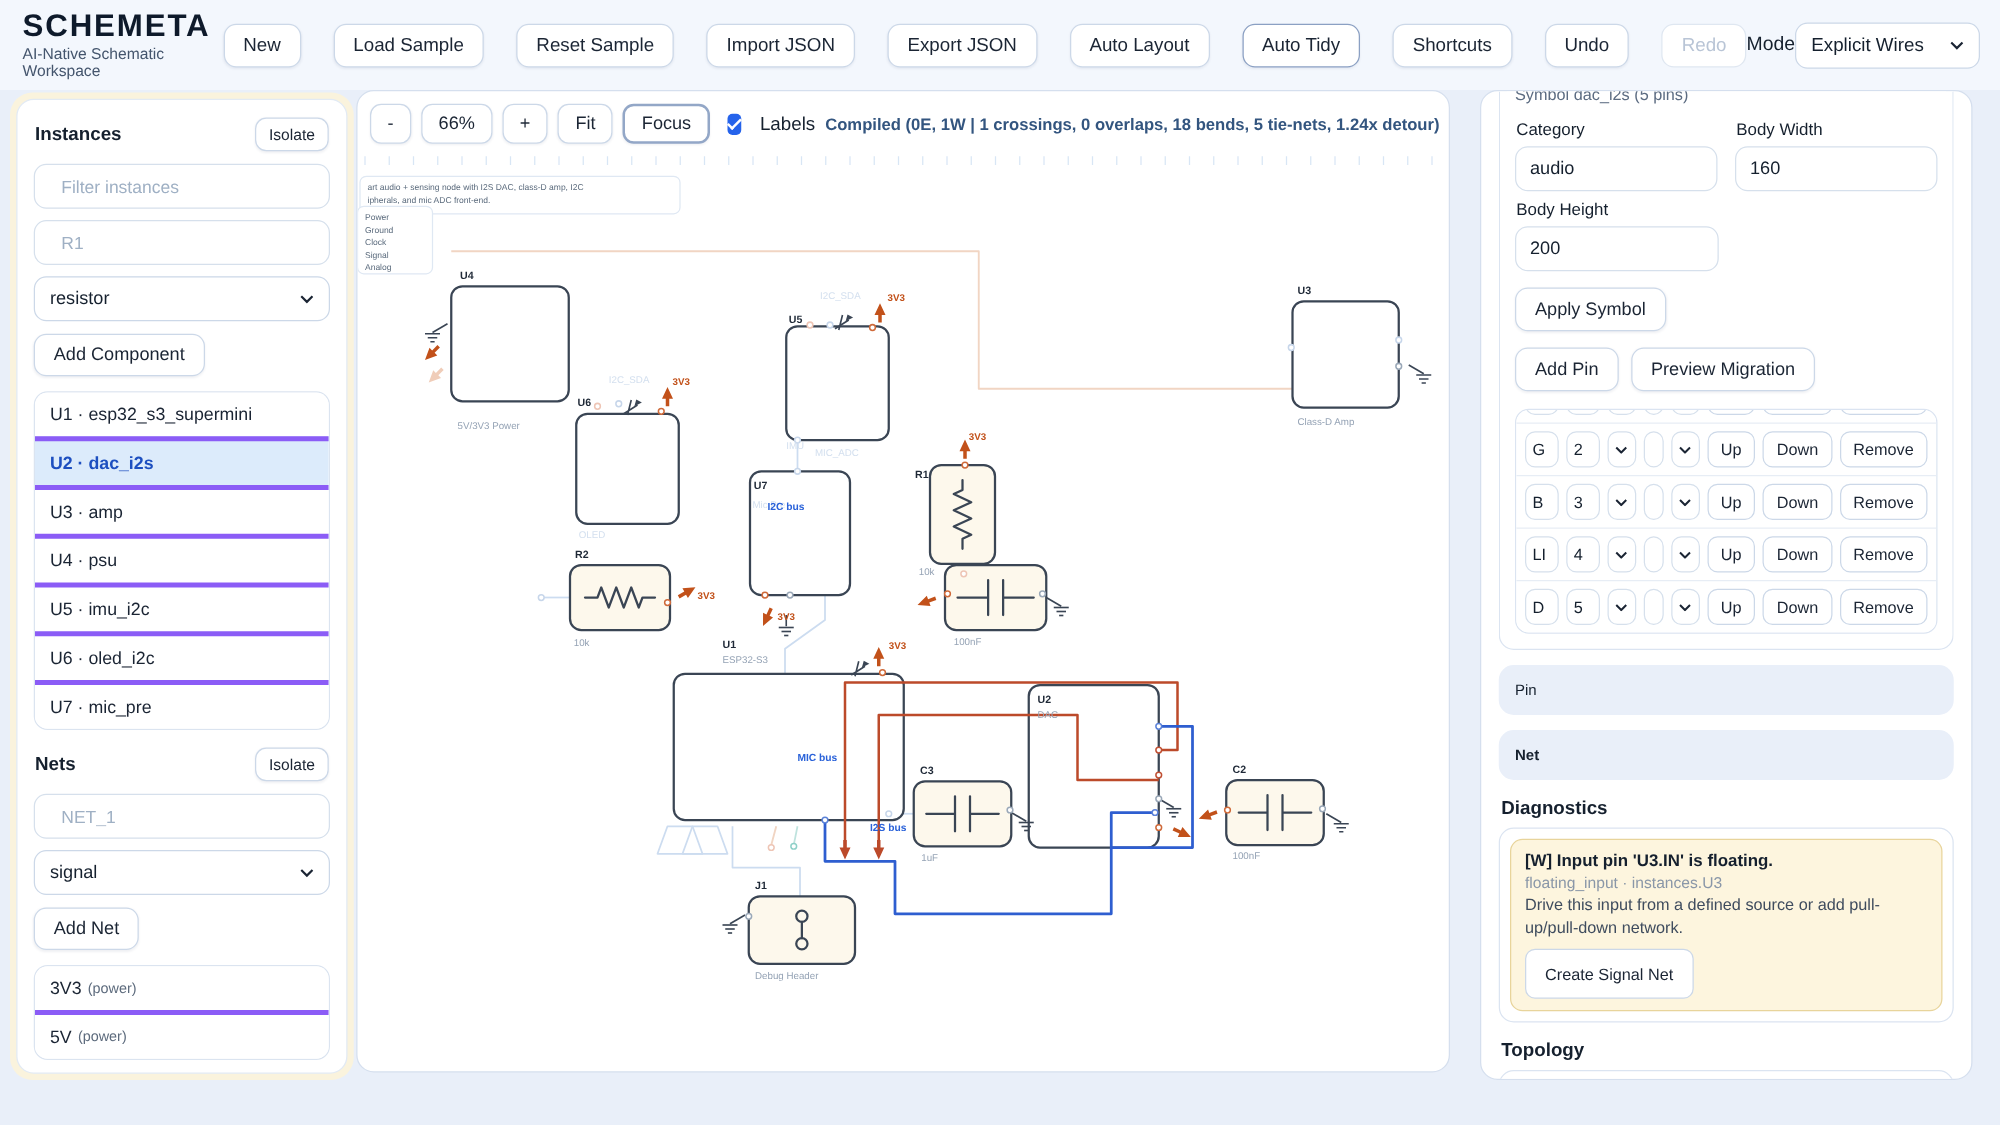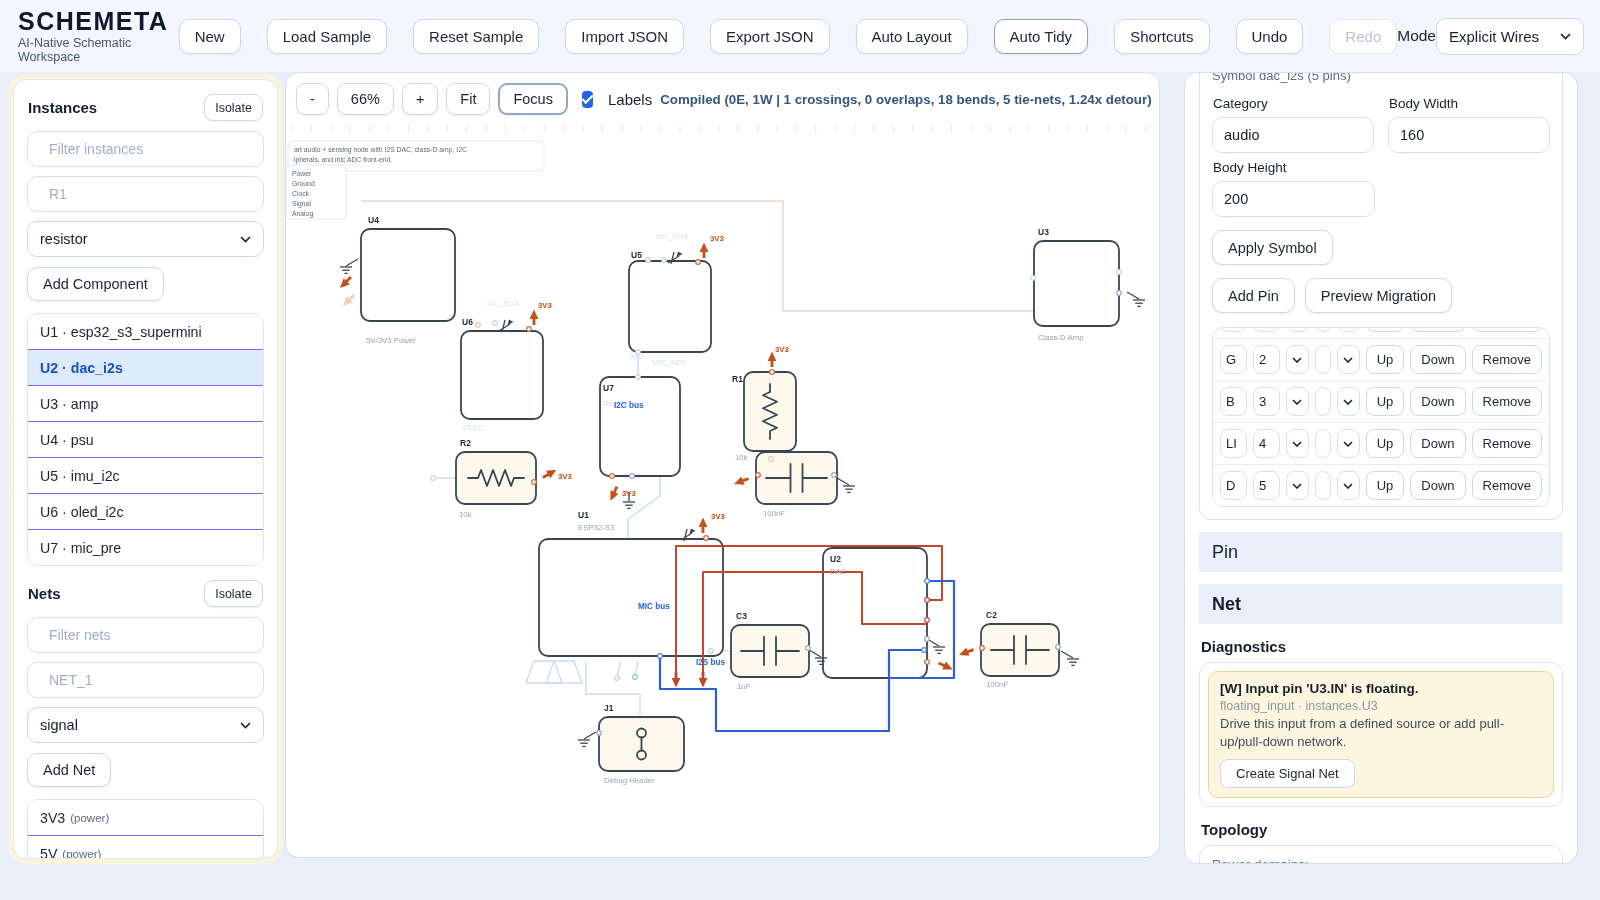--- a/index.html
+++ b/index.html
@@ -29,21 +29,21 @@
   .sechead{display:flex;align-items:center;justify-content:space-between;margin:2px 1px 10px}
   .sectitle{font-size:15px;font-weight:700}
   .isolate{font-size:12.5px;padding:0 10px;height:27px;border-radius:9px}
   .sinput{display:block;width:100%;box-sizing:border-box;height:36px;border:1px solid #d6e0ec;border-radius:10px;
           padding:0 21px;font-size:14px;font-family:Liberation Sans, sans-serif;color:#15202e;margin-bottom:9px;background:#fff}
   .sinput::placeholder{color:#9fb0c4}
   .sselect{height:36px;margin-bottom:10px;justify-content:space-between;font-size:14.5px}
   .addbtn{height:34px;font-size:14.5px;margin-bottom:12px}
   .ilist{border:1px solid #dbe4f0;border-radius:11px;overflow:hidden;margin-bottom:14px}
   .lrow{height:35px;display:flex;align-items:center;padding:0 12px;font-size:14.2px;color:#1a2433;
-        border-top:1px solid #8b5cf6;cursor:pointer;background:#fff}
+        border-top:4px solid #8b5cf6;cursor:pointer;background:#fff}
   .lrow:first-child{border-top:none}
   .lrow.selected{background:#dcebfb;color:#1d4fc0;font-weight:700}
   .net-kind{font-size:11.5px;color:#5c6a7c;margin-left:5px}
   
   .canvas{position:absolute;left:285px;top:72px;width:875px;height:786px;background:#fff;
           border:1px solid #d5dfee;border-radius:14px;box-sizing:border-box;overflow:hidden}
   .ctb{display:flex;align-items:center;gap:8px;padding:10px 10px 4px}
   .ctb .btn{height:32px;font-size:14.5px;padding:0 13px;border-radius:9px}
   .focus{border:2px solid #93a7c7}
   .cb{width:17px;height:17px;background:#2563eb;border-radius:4px;display:inline-flex;align-items:center;
@@ -92,30 +92,30 @@
   .pinlist{border:1px solid #dbe4f1;border-radius:11px;margin-top:14px;overflow:hidden}
   .pinrow{display:flex;align-items:center;gap:6px;padding:6px 7px;border-top:1px solid #e7edf5;background:#fff}
   .pinrow:first-child{border-top:none}
   .pinrow.clip{margin-top:-31px}
   .pi{height:29px;border:1px solid #d6e0ec;border-radius:8px;font-size:13px;padding:0 5px;font-family:inherit;
       color:#15202e;box-sizing:border-box;background:#fff}
   .pi-name{width:27px}.pi-num{width:27px}.pi-mini{width:16px;padding:0 2px}
   .psel{width:34px;height:29px;border:1px solid #d6e0ec;border-radius:8px;display:flex;align-items:center;
         justify-content:center;box-sizing:border-box;background:#fff;cursor:pointer}
   .prbtn{height:29px;border-radius:8px;font-size:13px;padding:0 10px;box-shadow:none}
-  .sechead2{background:#e9eff9;border-radius:0;padding:0 13px;height:40px;display:flex;align-items:center;
-            font-size:18px;color:#15202e;margin-top:12px}
+  .sechead2{background:#e9eff9;border-radius:12px;padding:0 13px;height:40px;display:flex;align-items:center;
+            font-size:12px;color:#15202e;margin-top:12px}
   .sechead2.bold{font-weight:700}
   .dtitle{font-size:15px;font-weight:700;margin:14px 2px 7px}
   .dcard{border:1px solid #dbe4f1;border-radius:12px;padding:8px;background:#fff}
   .warn{background:#fdf5de;border:1px solid #e8d49b;border-radius:10px;padding:9px 11px}
   .warn-title{font-size:13.5px;font-weight:700}
   .warn-meta{font-size:12.5px;color:#8a97a8;margin-top:3px}
   .warn-body{font-size:13px;color:#3f4c5e;margin-top:2px;line-height:1.35;width:310px}
-  .warn-btn{height:29px;font-size:13px;border-radius:8px;margin-top:9px;box-shadow:none}
+  .warn-btn{height:40px;font-size:13px;border-radius:8px;margin-top:9px;box-shadow:none}
   .topocard{border:1px solid #dbe4f1;border-radius:12px;padding:9px 12px;background:#fff}
   .topoline{font-size:13.5px;color:#597294;line-height:1.5}
   .chev{flex:none}
 </style>
 </head>
 <body>
 
 <div class="header">
   <div class="logo">
     <div class="logo-title">SCHEMETA</div>
@@ -166,21 +166,20 @@
         <div class="lrow">U4 · psu</div>
         <div class="lrow">U5 · imu_i2c</div>
         <div class="lrow">U6 · oled_i2c</div>
         <div class="lrow">U7 · mic_pre</div>
   </div>
 
   <div class="sechead">
     <span class="sectitle">Nets</span>
     <button class="btn isolate">Isolate</button>
   </div>
-  <input class="sinput" placeholder="Filter nets" style="">
   <input class="sinput" placeholder="NET_1" style="">
   <div class="select sselect">
     <span>signal</span>
     <svg class="chev" width="11" height="7" viewBox="0 0 11 7">
           <path d="M1,1 L5.5,5.5 L10,1" stroke="#1b2534" stroke-width="1.7" fill="none"></path>
         </svg>
   </div>
   <button class="btn addbtn">Add Net</button>
   <div class="ilist">
     <div class="lrow">

